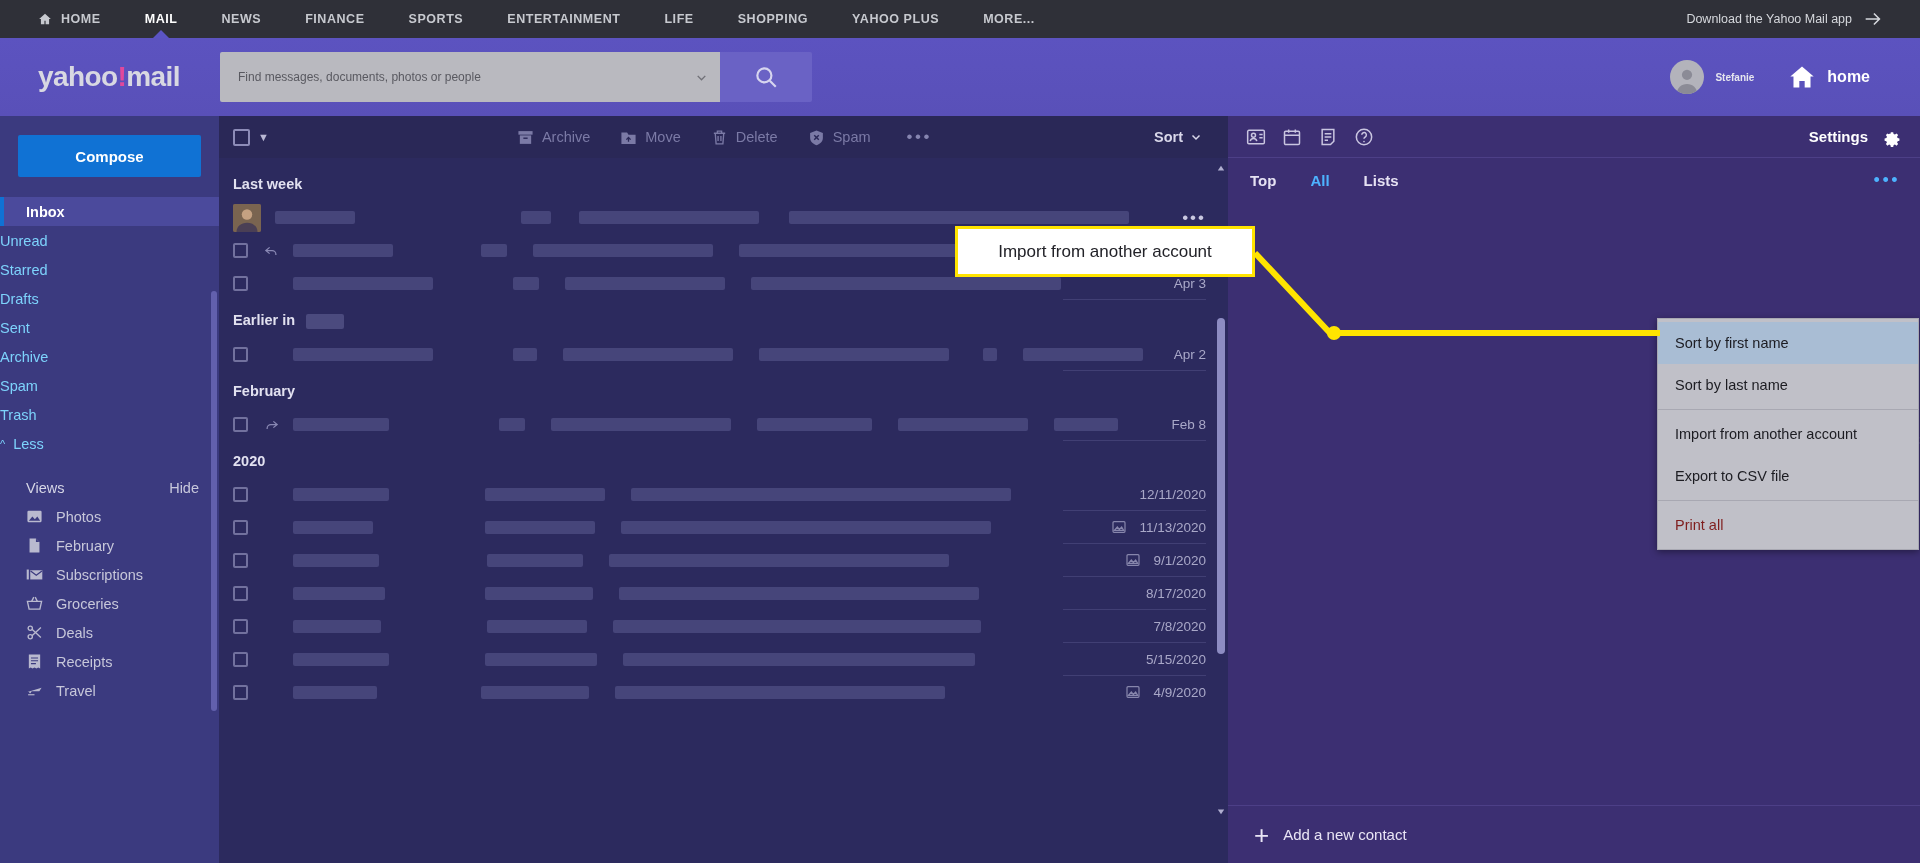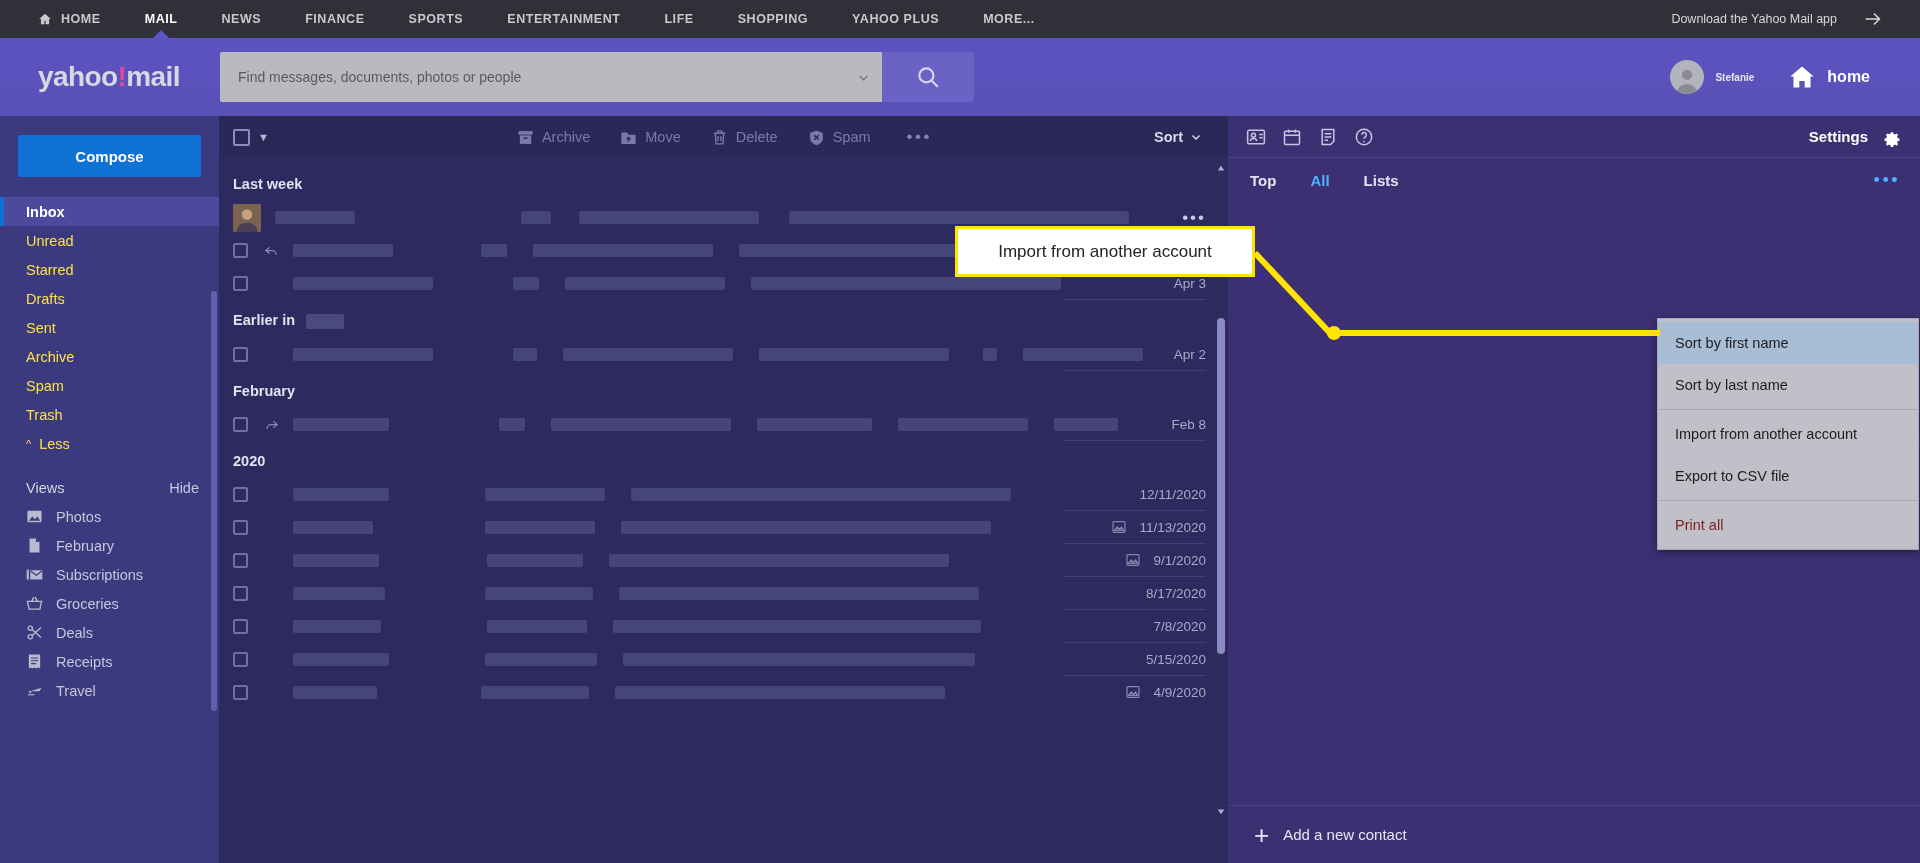--- a/index.html
+++ b/index.html
@@ -26,43 +26,43 @@
   .topnav-item.home-item { display: flex; align-items: center; gap: 9px; padding-left: 12px; }
   .topnav-item.active { color: #fff; }
   .topnav-item.active::after {
     content: ""; position: absolute; left: 50%; bottom: -1px;
     transform: translateX(-50%);
     border-left: 9px solid transparent; border-right: 9px solid transparent;
     border-bottom: 9px solid #5b54c4;
   }
   .home-glyph { width: 14px; height: 14px; display: block; }
   .topnav-right {
-    margin-left: auto; display: flex; align-items: center; gap: 25px;
+    margin-left: auto; display: flex; align-items: center; gap: 10px;
     color: #d6d8dd; font-size: 12.5px; padding-right: 10px;
   }
   .arrow-circle { width: 22px; height: 22px; display: block; }
 
   
   .mailhead {
     height: 78px; background: #5b52bd;
     background: linear-gradient(180deg,#5c53c0 0%,#5950b8 100%);
     display: flex; align-items: center; padding: 0 24px;
     position: relative;
   }
   .logo {
     width: 196px; font-size: 28px; font-weight: bold;
     color: #d8d8e2; letter-spacing: -.6px; padding-left: 14px;
   }
   .logo .bang { color: #e0489c; }
   .searchwrap { display: flex; align-items: center; height: 50px; }
   .searchbox {
-    width: 662px; height: 50px; background: #b9b9bf;
+    width: 500px; height: 50px; background: #b9b9bf;
     border-radius: 2px 0 0 2px;
     display: flex; align-items: center; padding: 0 12px 0 18px;
-    color: #595960; font-size: 14px;
+    color: #595960; font-size: 12px;
   }
   .searchbox .ph { flex: 1; }
   .chev { width: 13px; height: 13px; opacity: .75; }
   .searchbtn {
     width: 92px; height: 50px; background: #6a62c5;
     display: flex; align-items: center; justify-content: center;
     border-radius: 0 2px 2px 0;
   }
   .mailhead-right {
     margin-left: auto; display: flex; align-items: center; gap: 34px;
@@ -86,21 +86,21 @@
     position: relative; padding-top: 19px;
   }
   .compose {
     margin: 0 18px 20px 18px; height: 42px; background: #1072d4;
     color: #fff; font-size: 15px; font-weight: bold;
     display: flex; align-items: center; justify-content: center;
     border-radius: 2px;
   }
   .folder {
     height: 29px; display: flex; align-items: center;
-    padding-left: 26px; color: #fde047; font-size: 14.5px;
+    color: #7dd3fc; font-size: 14.5px;
   }
   .folder.active {
     background: #4b4a9c; color: #fff; font-weight: bold;
     border-left: 4px solid #1072d4; padding-left: 22px;
   }
   .folder .caret { margin-right: 8px; font-size: 11px; }
   .views-head {
     display: flex; align-items: center; padding: 0 20px 0 26px;
     margin-top: 22px; margin-bottom: 6px;
     color: #d6d6e6; font-size: 14.5px;

